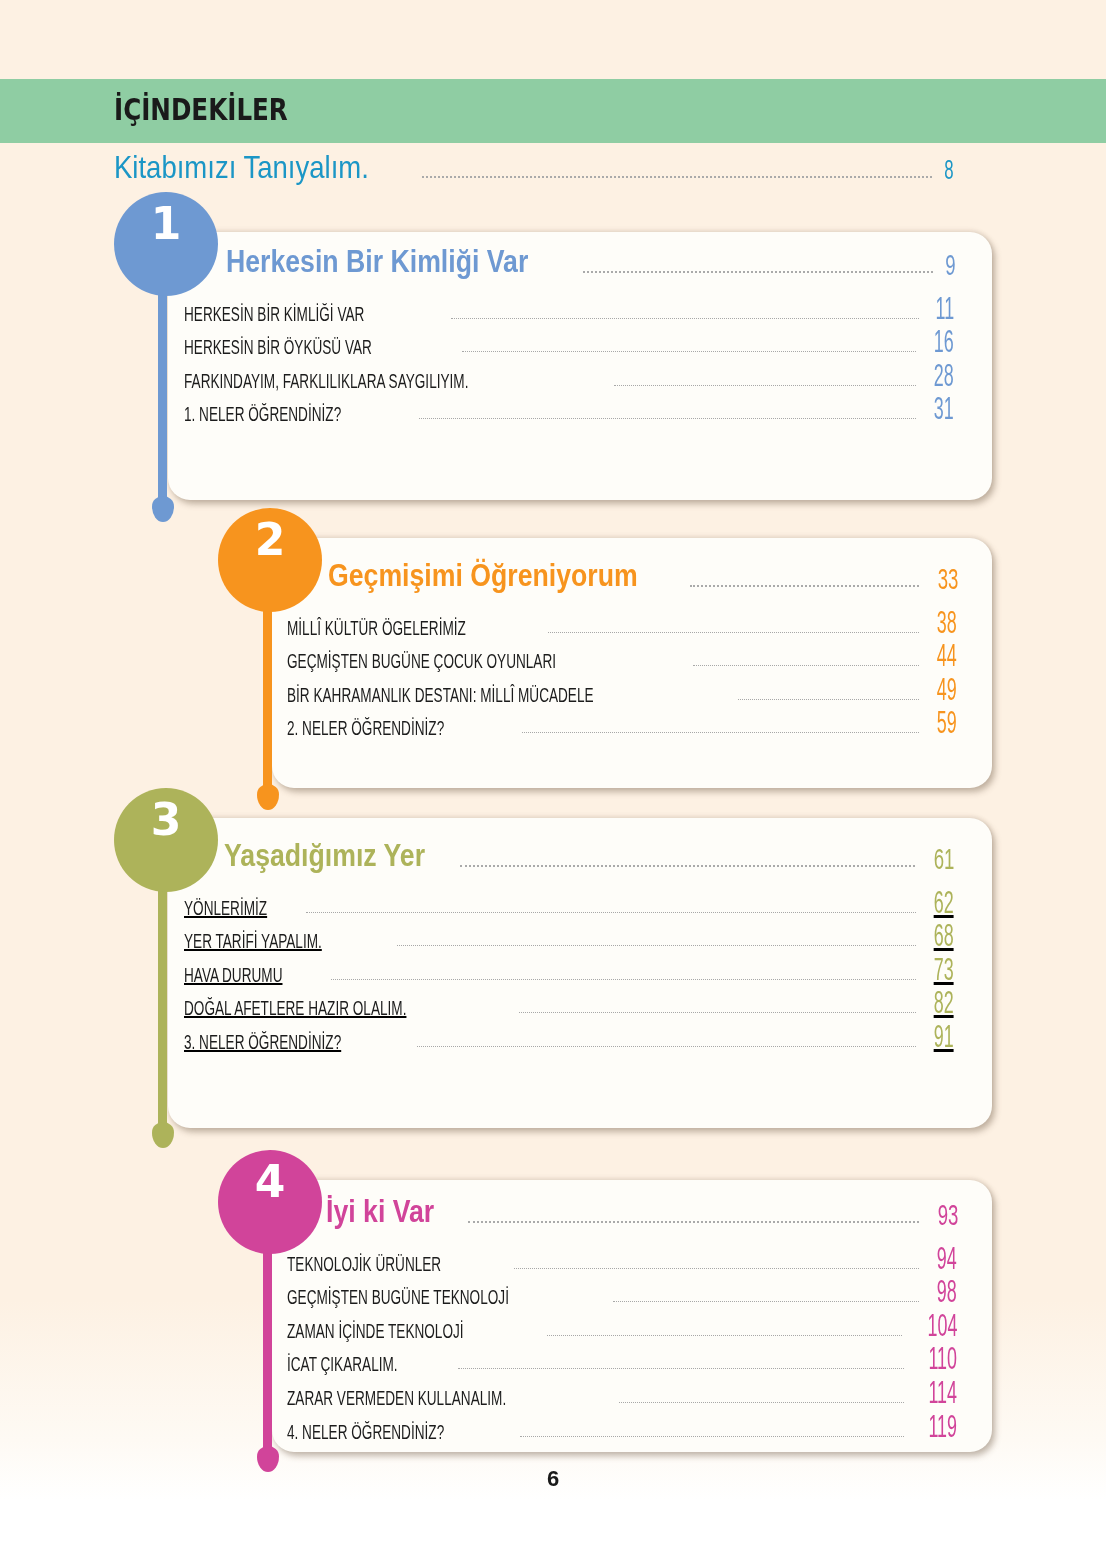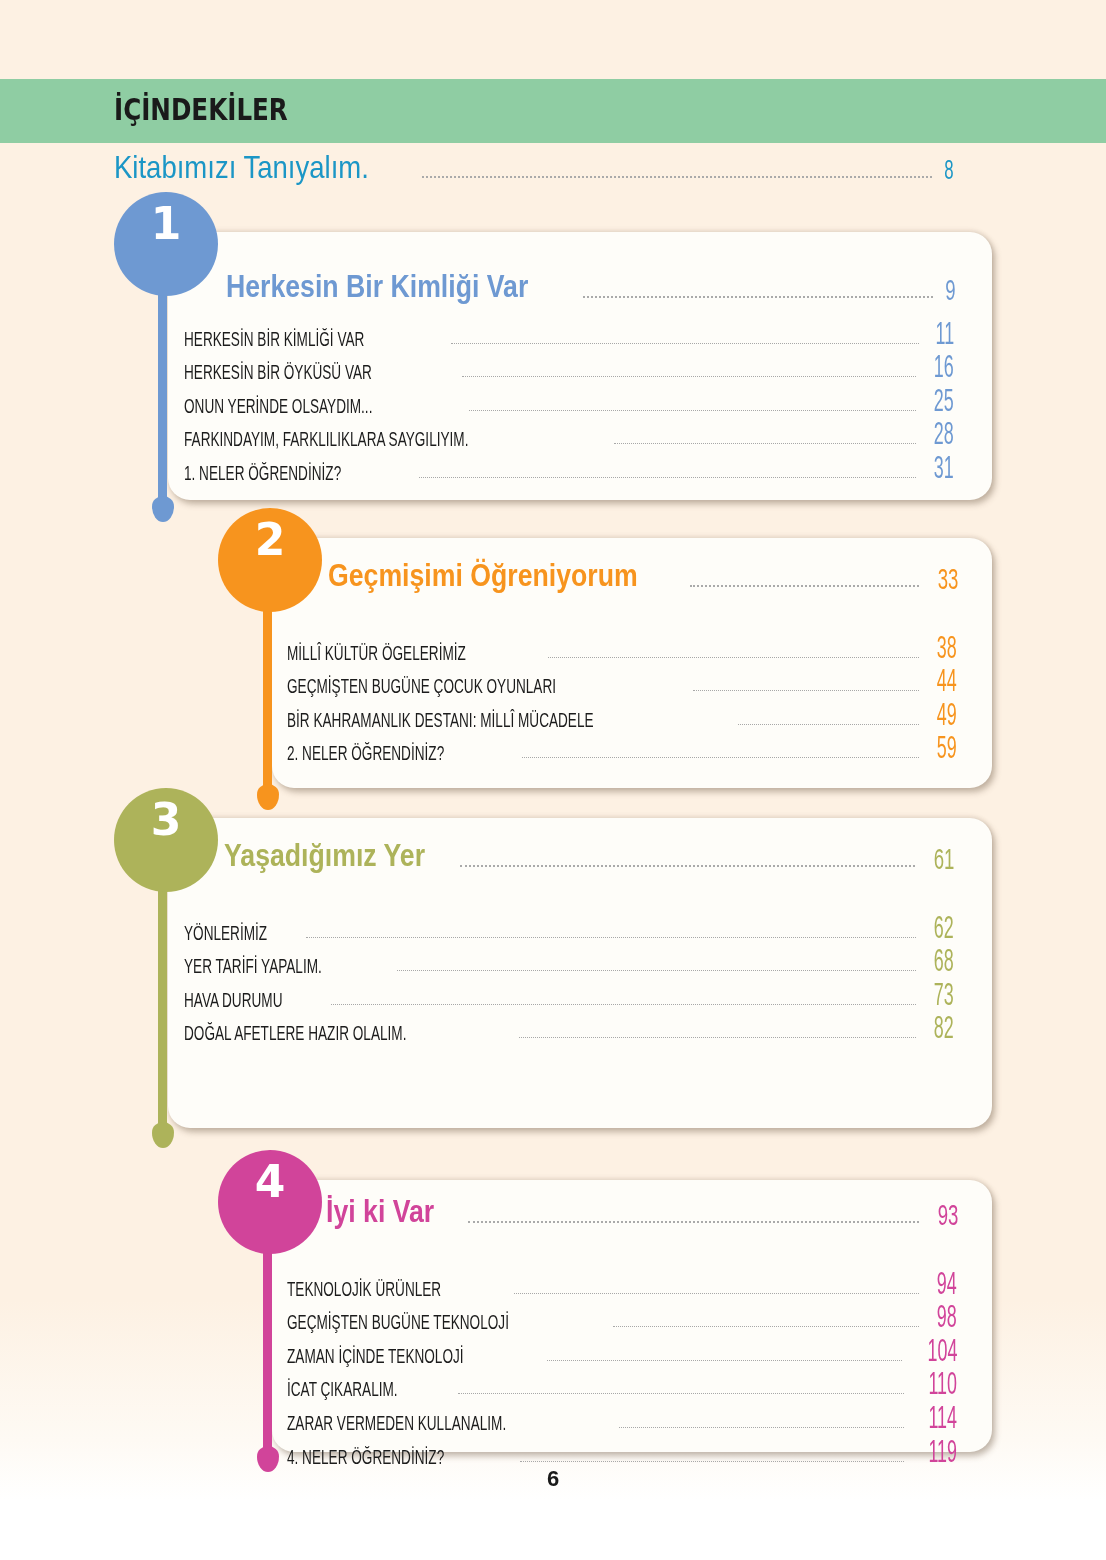--- a/index.html
+++ b/index.html
@@ -49,21 +49,21 @@
     position: absolute; display: flex; align-items: flex-end; height: 40px;
   }
   .unit-title {
     font-size: 31px; font-weight: bold; white-space: nowrap;
     transform: scaleX(0.86); transform-origin: left bottom;
   }
   .unit-dots { flex: 1; border-bottom: 2px dotted #aaa; margin: 0 6px 7px 0; height: 0; }
   .unit-page {
     font-size: 30px; transform: scaleX(0.62); transform-origin: right bottom; line-height: 1;
   }
-  .rows { position: absolute; margin-top: 25px; }
+  .rows { position: absolute; }
   .row {
     display: flex; align-items: flex-end; height: 33.6px;
   }
   .row-label {
     font-family: "Liberation Sans", sans-serif; font-size: 20px; color: #1c1c1c;
     white-space: nowrap; transform: scaleX(0.68); transform-origin: left bottom;
     line-height: 1;
   }
   .row-dots { flex: 1; border-bottom: 1.5px dotted #a8a8a8; margin: 0 2px 5px 0; height: 0; }
   .row-page {
@@ -87,40 +87,35 @@
   <span class="intro-page">8</span>
 </div>
 
 <div>
   <div class="card" style="left:168px; top:232px; width:824px; height:268px;"></div>
   <div class="stem" style="left:158px; top:280px; height:220px; background:#6e99d2;"></div>
   <div class="drop" style="left:152px; top:496px; background:#6e99d2;"></div>
   <div class="bubble" style="left:114px; top:192px; background:#6e99d2;">
     <div class="bubble-num">1</div>
   </div>
-  <div class="unit-title-row" style="left:226px; top:240px; width:730px;margin-top:25px;">
+  <div class="unit-title-row" style="left:226px; top:240px; width:730px;">
     <span class="unit-title" style="color:#6e99d2; margin-right:-50px;">Herkesin Bir Kimliği Var</span>
     <span class="unit-dots" style="margin-left:56px;"></span>
     <span class="unit-page" style="color:#6e99d2;">9</span>
   </div>
   <div class="rows" style="left:184px; top:290px; width:770px;">
     <div class="row">
         <span class="row-label" style="margin-right:-60px">HERKESİN BİR KİMLİĞİ VAR</span>
         <span class="row-dots" style="margin-left:62px"></span>
         <span class="row-page" style="color:#6e99d2">11</span>
       </div>
     <div class="row">
         <span class="row-label" style="margin-right:-60px">HERKESİN BİR ÖYKÜSÜ VAR</span>
         <span class="row-dots" style="margin-left:62px"></span>
         <span class="row-page" style="color:#6e99d2">16</span>
-      </div>
-    <div class="row">
-        <span class="row-label" style="margin-right:-62px">ONUN YERİNDE OLSAYDIM...</span>
-        <span class="row-dots" style="margin-left:70px"></span>
-        <span class="row-page" style="color:#6e99d2">25</span>
       </div>
     <div class="row">
         <span class="row-label" style="margin-right:-150px">FARKINDAYIM, FARKLILIKLARA SAYGILIYIM.</span>
         <span class="row-dots" style="margin-left:162px"></span>
         <span class="row-page" style="color:#6e99d2">28</span>
       </div>
     <div class="row">
         <span class="row-label" style="margin-right:-50px">1. NELER ÖĞRENDİNİZ?</span>
         <span class="row-dots" style="margin-left:54px"></span>
         <span class="row-page" style="color:#6e99d2">31</span>
@@ -169,40 +164,45 @@
   <div class="stem" style="left:158px; top:870px; height:258px; background:#adb35a;"></div>
   <div class="drop" style="left:152px; top:1122px; background:#adb35a;"></div>
   <div class="bubble" style="left:114px; top:788px; background:#adb35a;">
     <div class="bubble-num">3</div>
   </div>
   <div class="unit-title-row" style="left:224px; top:834px; width:730px;">
     <span class="unit-title" style="color:#adb35a; margin-right:-30px;">Yaşadığımız Yer</span>
     <span class="unit-dots" style="margin-left:32px;"></span>
     <span class="unit-page" style="color:#adb35a;">61</span>
   </div>
-  <div class="rows" style="left:184px; top:884px; width:770px;">
+  <div class="rows" style="left:184px; top:884px; width:770px;text-decoration:underline;">
     <div class="row">
         <span class="row-label" style="margin-right:-28px">YÖNLERİMİZ</span>
         <span class="row-dots" style="margin-left:28px"></span>
         <span class="row-page" style="color:#adb35a">62</span>
       </div>
     <div class="row">
         <span class="row-label" style="margin-right:-46px">YER TARİFİ YAPALIM.</span>
         <span class="row-dots" style="margin-left:56px"></span>
         <span class="row-page" style="color:#adb35a">68</span>
       </div>
     <div class="row">
         <span class="row-label" style="margin-right:-34px">HAVA DURUMU</span>
         <span class="row-dots" style="margin-left:36px"></span>
         <span class="row-page" style="color:#adb35a">73</span>
       </div>
     <div class="row">
         <span class="row-label" style="margin-right:-76px">DOĞAL AFETLERE HAZIR OLALIM.</span>
         <span class="row-dots" style="margin-left:84px"></span>
         <span class="row-page" style="color:#adb35a">82</span>
+      </div>
+    <div class="row">
+        <span class="row-label" style="margin-right:-50px">3. NELER ÖĞRENDİNİZ?</span>
+        <span class="row-dots" style="margin-left:52px"></span>
+        <span class="row-page" style="color:#adb35a">91</span>
       </div>
   </div>
 </div>
 
 <div>
   <div class="card" style="left:272px; top:1180px; width:720px; height:272px;"></div>
   <div class="stem" style="left:263px; top:1232px; height:220px; background:#d1449a;"></div>
   <div class="drop" style="left:257px; top:1446px; background:#d1449a;"></div>
   <div class="bubble" style="left:218px; top:1150px; background:#d1449a;">
     <div class="bubble-num">4</div>

